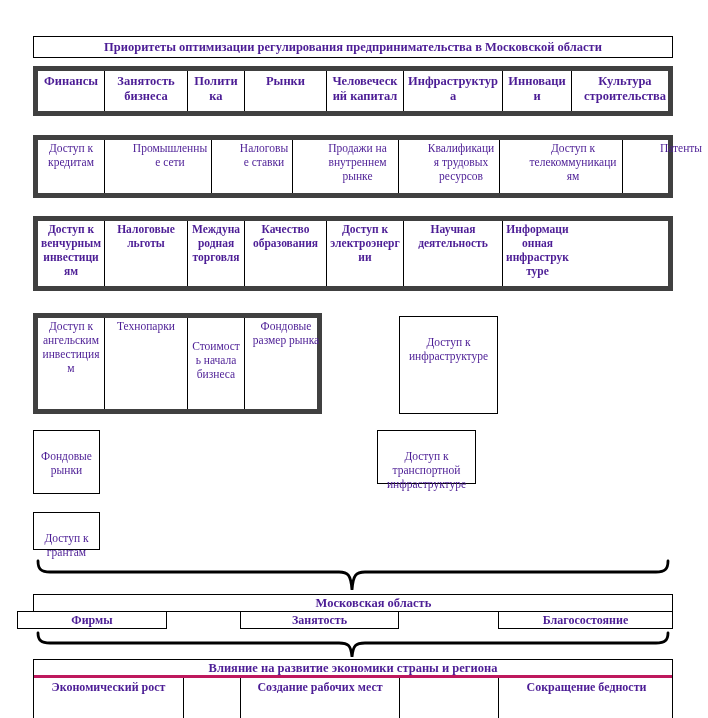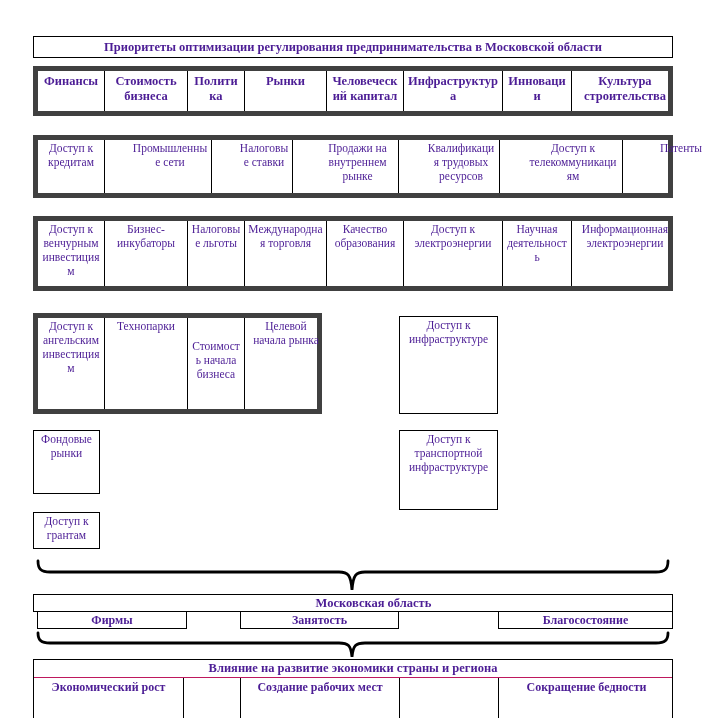--- a/index.html
+++ b/index.html
@@ -38,107 +38,106 @@
     font-size: 11.5px;
     line-height: 1.22;
     overflow-wrap: break-word;
     word-break: break-word;
     overflow: hidden;
   }
   .cell:last-child { border-right: none; }
   .hdr .cell { font-weight: bold; font-size: 12.5px; line-height: 1.2; padding-top: 3px; }
   .pad-top { padding-top: 21px; }
   .single {
-    padding: 1px 3px;
+    padding: 18px 3px;
     font-size: 11.5px;
     line-height: 1.22;
     overflow-wrap: break-word;
     word-break: break-word;
   }
   .brace-svg { display: block; }
   .band-title {
     font-weight: bold; font-size: 12.5px; line-height: 16px; padding-left: 41px;
   }
   .band-cell {
     font-weight: bold; font-size: 12px; line-height: 16px;
   }
   .impact-header {
-    border-bottom: 1px solid #be185d;
+    border-bottom: 3px solid #be185d;
     font-weight: bold; font-size: 12.5px; line-height: 17px;
     text-align: center; height: 18px;
   }
   .impact-row {
     display: grid;
     grid-template-columns: 150px 57px 159px 99px 175px;
     height: 41px;
   }
   .impact-row .cell { font-weight: bold; font-size: 12px; line-height: 1.3; padding-top: 2px; }
 </style>
 </head>
 <body>
 
 <div class="page">
 
   <div class="abs box title-box">Приоритеты оптимизации регулирования предпринимательства в Московской области</div>
 
   <div class="abs grid-row cols-8 hdr" style="left:33px; top:38px; height:50px;">
     <div class="cell">Финансы</div>
-    <div class="cell">Стоимость бизнеса</div>
+    <div class="cell">Занятость бизнеса</div>
     <div class="cell">Политика</div>
     <div class="cell">Рынки</div>
     <div class="cell">Человеческий капитал</div>
     <div class="cell">Инфраструктура</div>
     <div class="cell">Инновации</div>
     <div class="cell">Культура строительства</div>
   </div>
 
   <div class="abs grid-row cols-8" style="left:33px; top:107px; height:63px;gap:24px;">
     <div class="cell">Доступ к кредитам</div>
     <div class="cell">Промышленные сети</div>
     <div class="cell">Налоговые ставки</div>
     <div class="cell">Продажи на внутреннем рынке</div>
     <div class="cell">Квалификация трудовых ресурсов</div>
     <div class="cell">Доступ к телекоммуникациям</div>
     <div class="cell">Патенты</div>
     <div class="cell">Предпринимательская мотивация</div>
   </div>
 
-  <div class="abs grid-row cols-8" style="left:33px; top:188px; height:75px;">
+  <div class="abs grid-row cols-8" style="left:33px; top:188px; height:75px;font-weight:bold;">
     <div class="cell">Доступ к венчурным инвестициям</div>
-    <div class="cell">Бизнес-инкубаторы</div>
     <div class="cell">Налоговые льготы</div>
     <div class="cell">Международная торговля</div>
     <div class="cell">Качество образования</div>
     <div class="cell">Доступ к электроэнергии</div>
     <div class="cell">Научная деятельность</div>
-    <div class="cell">Информационная электроэнергии</div>
+    <div class="cell">Информационная инфраструктуре</div>
   </div>
 
   <div class="abs grid-row cols-4" style="left:33px; top:285px; height:101px;">
     <div class="cell">Доступ к ангельским инвестициям</div>
     <div class="cell">Технопарки</div>
     <div class="cell pad-top">Стоимость начала бизнеса</div>
-    <div class="cell">Целевой начала рынка</div>
+    <div class="cell">Фондовые размер рынка</div>
   </div>
 
   <div class="abs box single" style="left:399px; top:288px; width:99px; height:98px;">Доступ к инфраструктуре</div>
 
   <div class="abs box single" style="left:33px; top:402px; width:67px; height:64px;">Фондовые рынки</div>
-  <div class="abs box single" style="left:399px; top:402px; width:99px; height:80px;">Доступ к транспортной инфраструктуре</div>
+  <div class="abs box single" style="left:377px; top:402px; width:99px; height:54px;">Доступ к транспортной инфраструктуре</div>
 
   <div class="abs box single" style="left:33px; top:484px; width:67px; height:37px;">Доступ к грантам</div>
 
   <div class="abs" style="left:33px; top:530px; width:640px; height:36px;">
     <svg class="brace-svg" width="640" height="36" viewBox="0 0 640 36" xmlns="http://www.w3.org/2000/svg">
       <path d="M 5 3 C 5 11, 8 14, 17 14 L 306 14 C 315 14, 318 17, 319 32 C 320 17, 323 14, 332 14 L 623 14 C 632 14, 635 11, 635 3" fill="none" stroke="#000000" stroke-width="2.8" stroke-linecap="round"></path>
     </svg>
   </div>
 
   <div class="abs box band-title" style="left:33px; top:566px; width:640px; height:18px;">Московская область</div>
-  <div class="abs box band-cell" style="left:37px; top:583px; width:150px; height:18px;">Фирмы</div>
+  <div class="abs box band-cell" style="left:17px; top:583px; width:150px; height:18px;">Фирмы</div>
   <div class="abs box band-cell" style="left:240px; top:583px; width:159px; height:18px;">Занятость</div>
   <div class="abs box band-cell" style="left:498px; top:583px; width:175px; height:18px;">Благосостояние</div>
 
   <div class="abs" style="left:33px; top:602px; width:640px; height:30px;">
     <svg class="brace-svg" width="640" height="30" viewBox="0 0 640 30" xmlns="http://www.w3.org/2000/svg">
       <path d="M 5 3 C 5 10, 8 13, 17 13 L 306 13 C 315 13, 318 15, 319 27 C 320 15, 323 13, 332 13 L 623 13 C 632 13, 635 10, 635 3" fill="none" stroke="#000000" stroke-width="2.8" stroke-linecap="round"></path>
     </svg>
   </div>
 
   <div class="abs box" style="left:33px; top:631px; width:640px; height:60px; text-align:left;">

